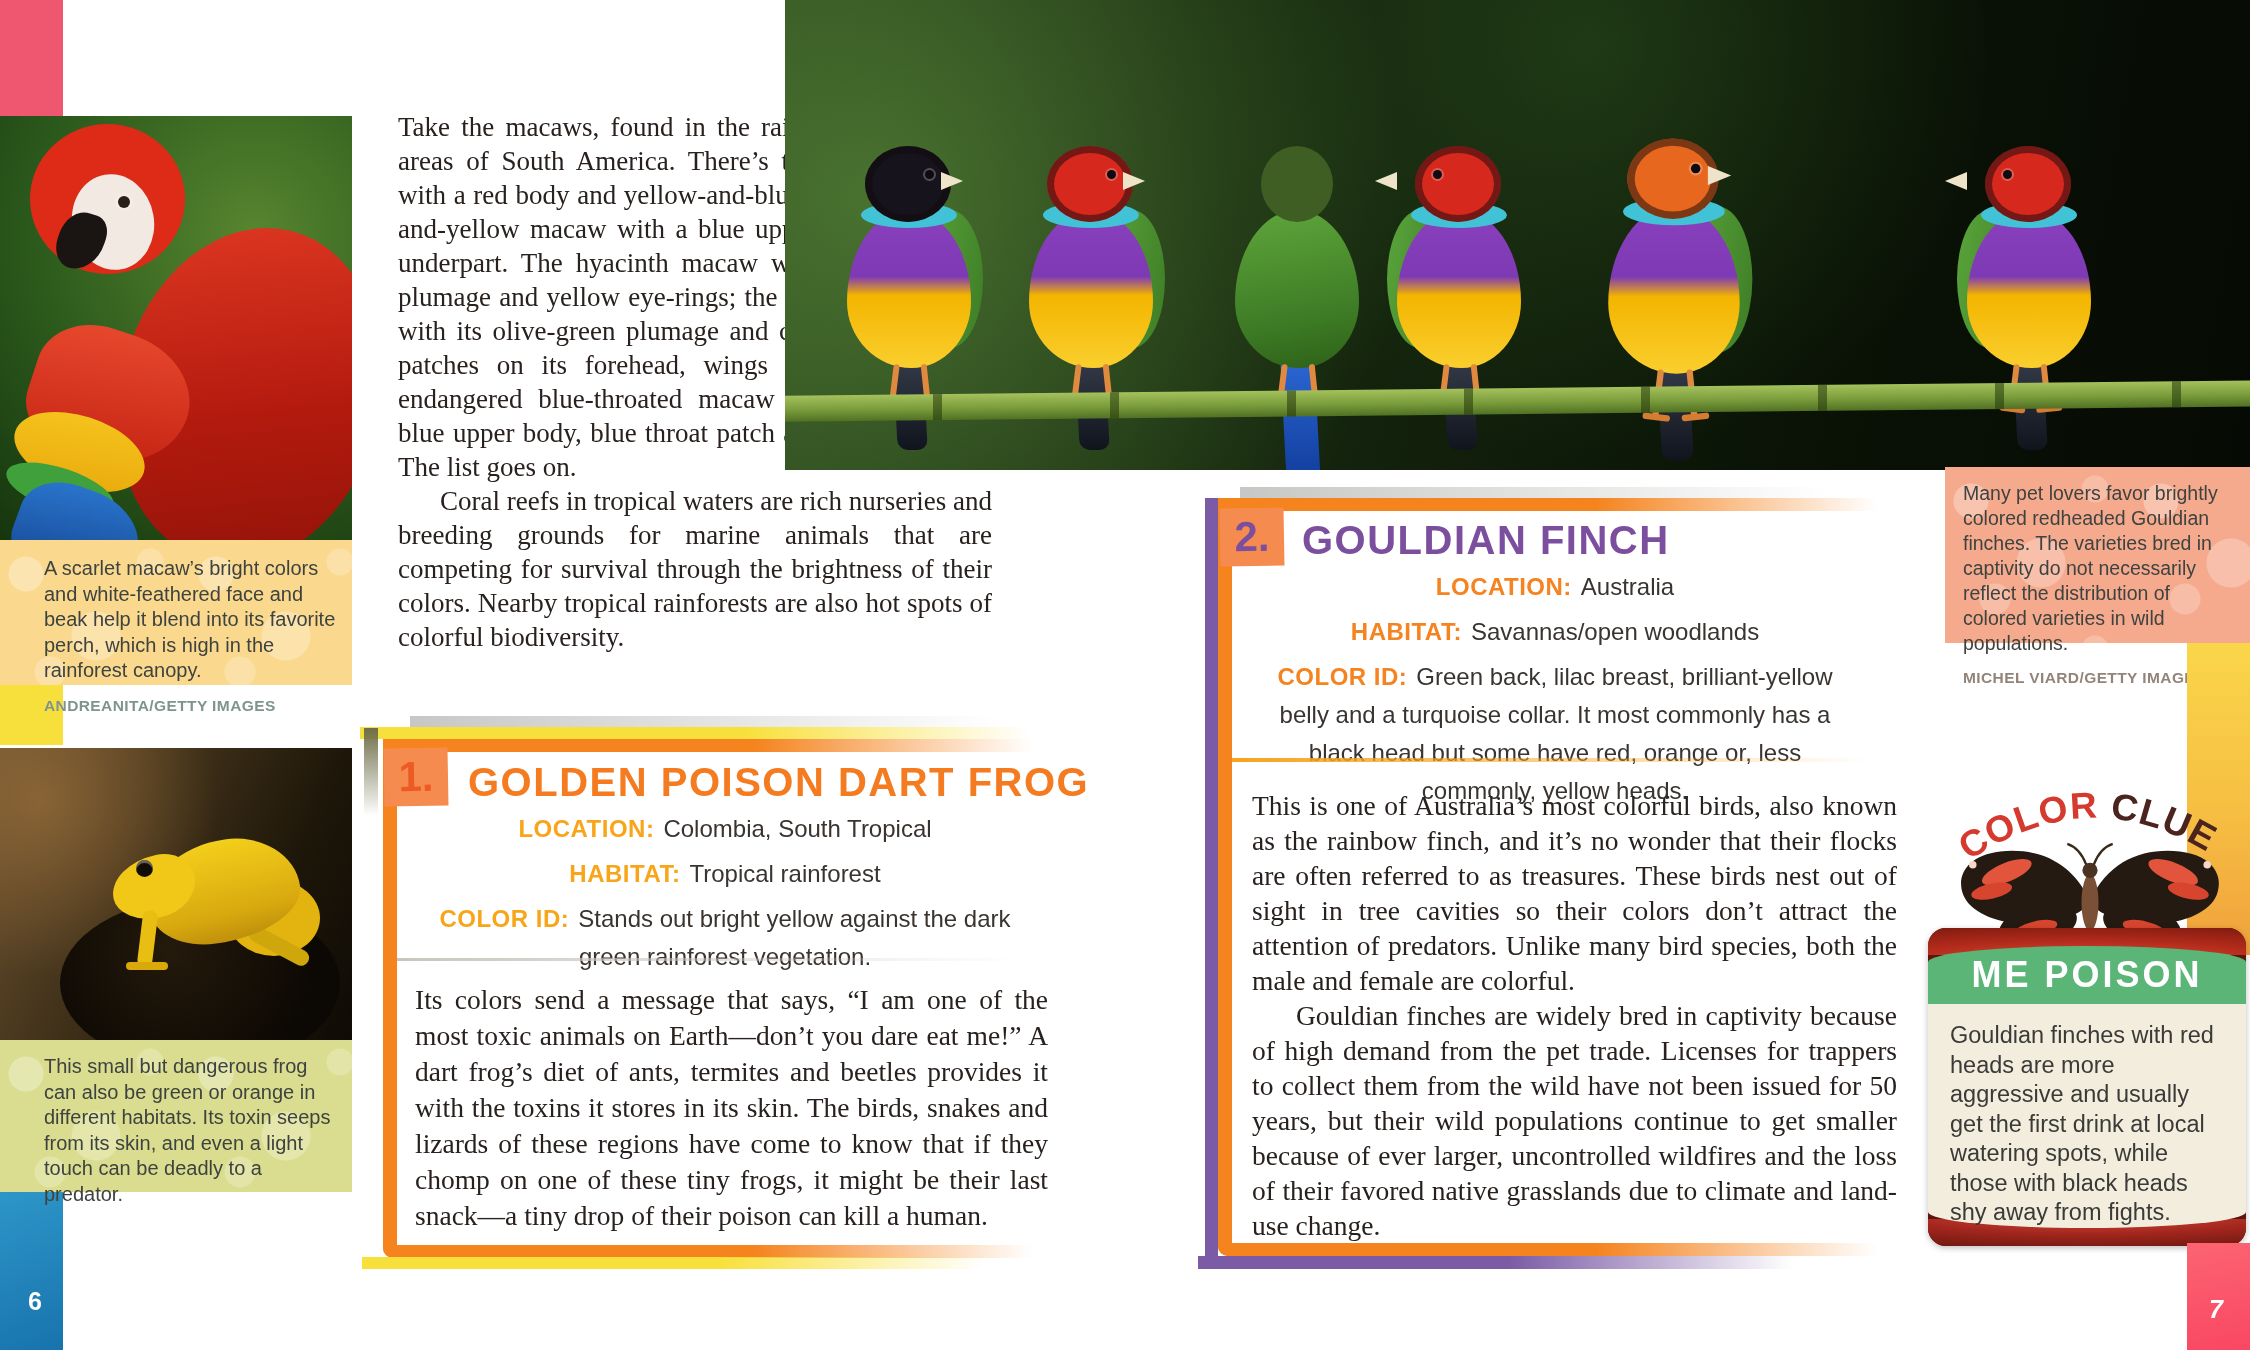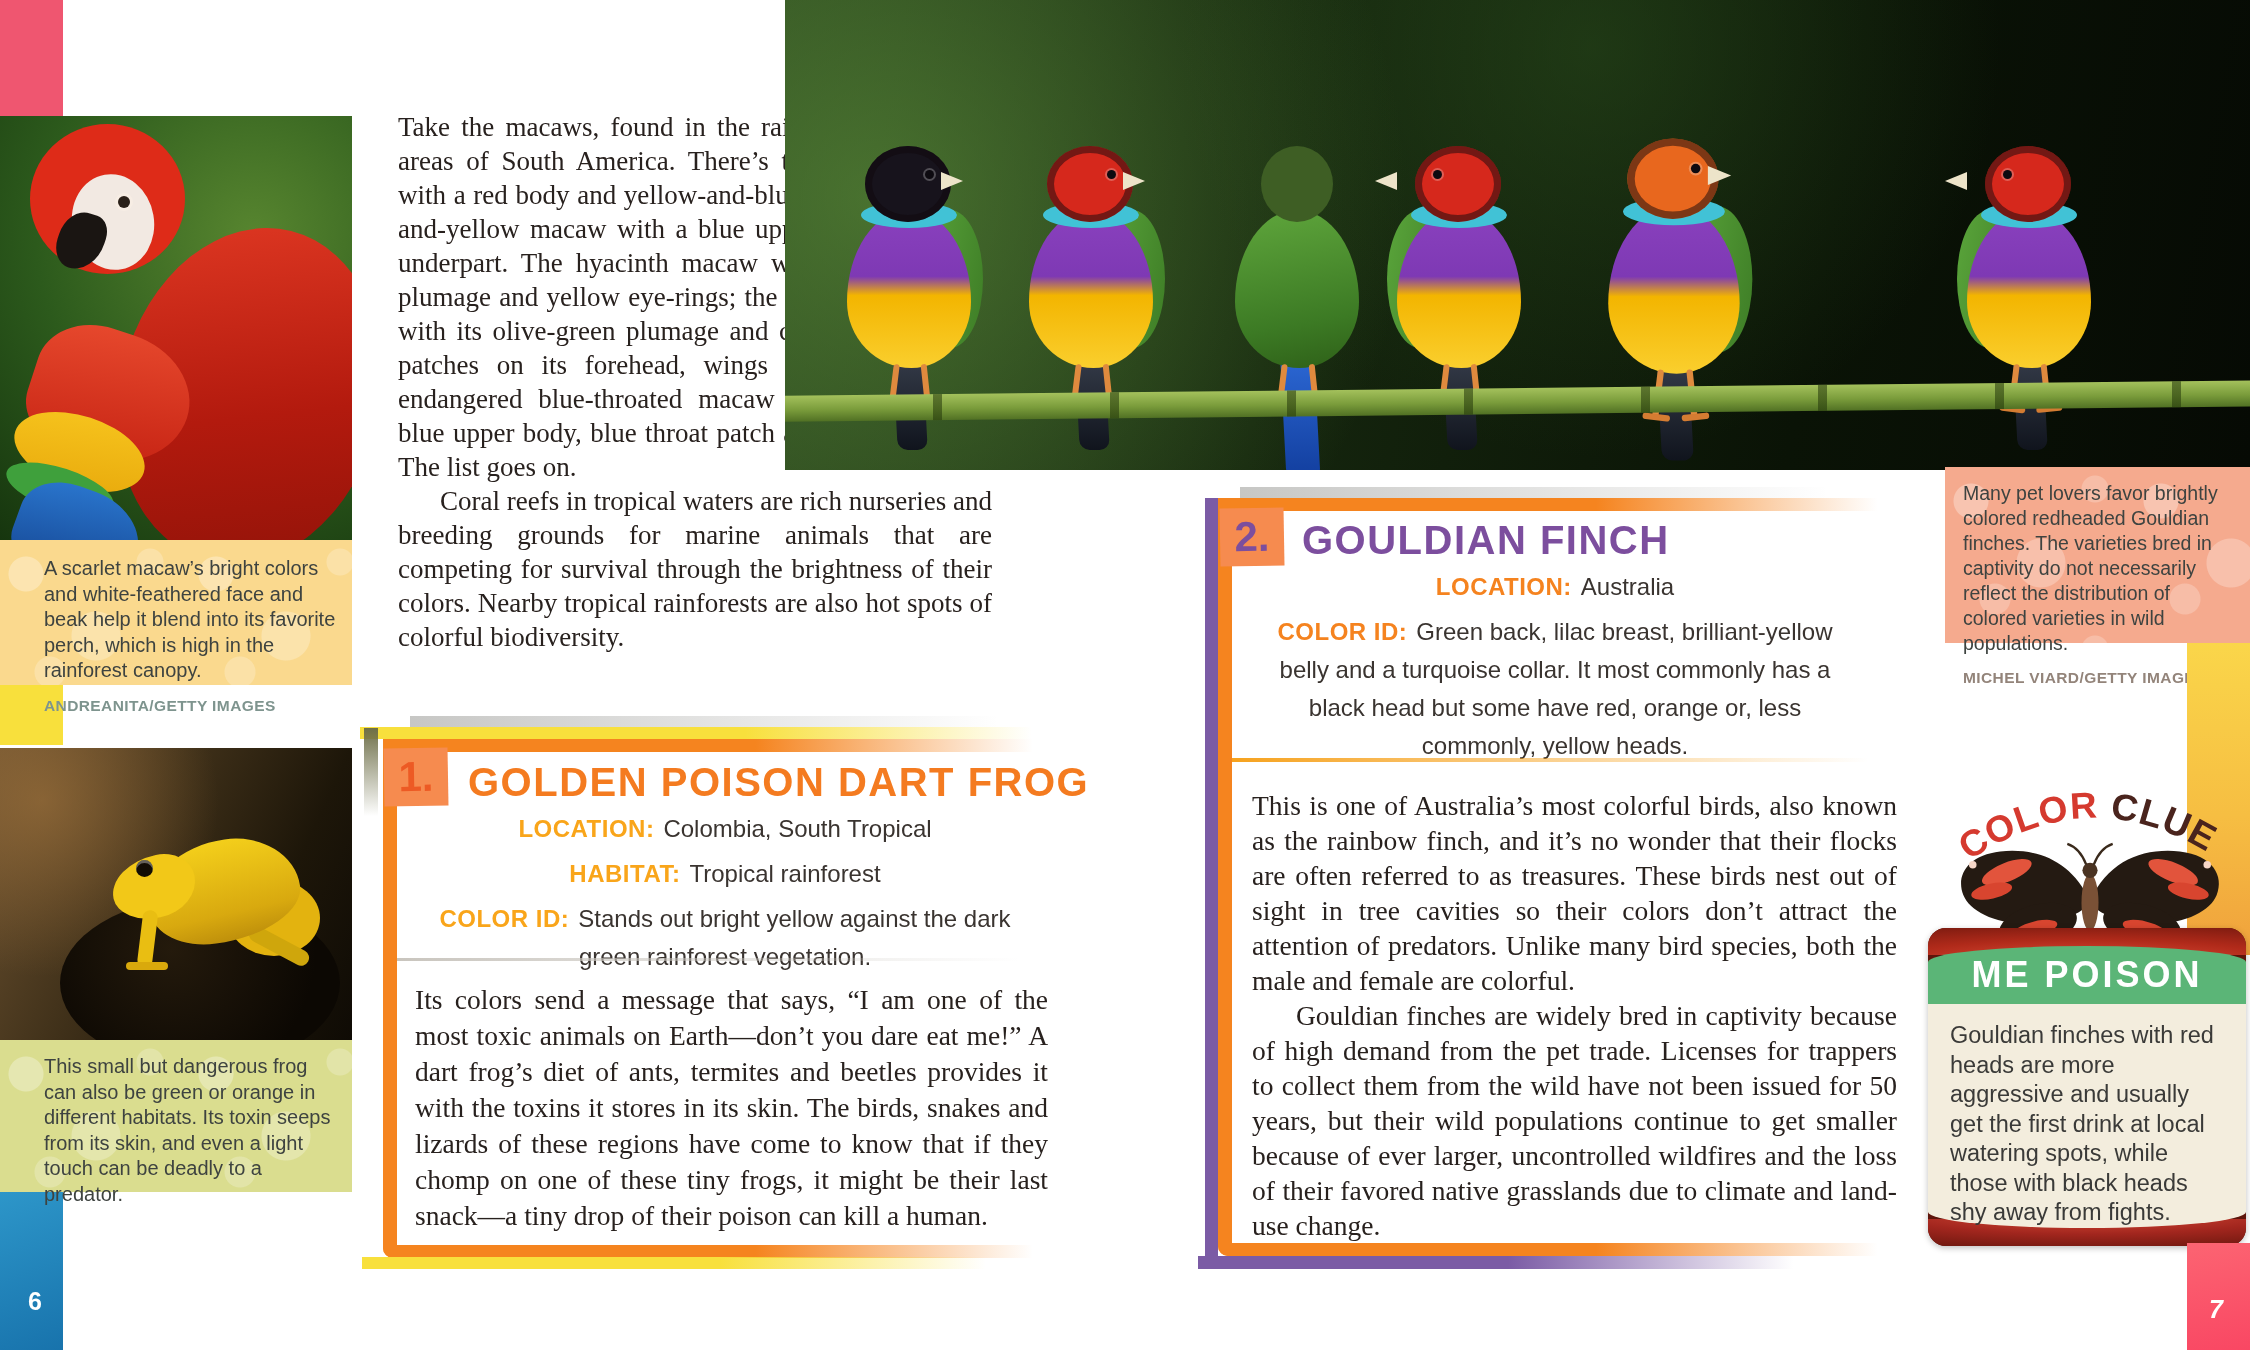--- a/index.html
+++ b/index.html
@@ -263,20 +263,21 @@
   <div class="abs hbar" style="left:1240px;top:487px;width:640px;height:11px;background:linear-gradient(to right,rgba(130,130,125,.45),rgba(130,130,125,0) 92%);"></div>
   <div class="abs" style="left:1205px;top:498px;width:13px;height:770px;background:#7B5BA5;"></div>
   <div class="abs" style="left:1218px;top:498px;width:14px;height:758px;background:#F5841F;border-radius:0 0 0 10px;"></div>
   <div class="abs hbar" style="left:1218px;top:498px;width:687px;background:linear-gradient(to right,#F5841F 0%,#F5841F 55%,rgba(245,132,31,0) 96%);"></div>
   <div class="abs num-box" style="left:1220px;top:508px;color:#7C4E9E;">
     <span>2.</span>
   </div>
   <div class="abs sec-title" style="left:1302px;top:518px;color:#7C4E9E;">GOULDIAN FINCH</div>
   <div class="abs facts s2" style="left:1250px;top:568px;width:610px;">
     <div class="fact"><span class="flabel">LOCATION:</span><span class="fval">Australia</span></div>
+    <div class="fact"><span class="flabel">HABITAT:</span><span class="fval">Savannas/open woodlands</span></div>
     <div class="fact"><span class="flabel">COLOR ID:</span><span class="fval">Green back, lilac breast, brilliant-yellow belly and a turquoise collar. It most commonly has a black head but some have red, orange or, less commonly, yellow heads.</span></div>
   </div>
   <div class="abs" style="left:1232px;top:758px;width:670px;height:4px;background:linear-gradient(to right,#F6A21E,rgba(246,162,30,0) 95%);"></div>
   <div class="abs serif cardbody" style="left:1252px;top:788px;width:645px;line-height:35px;">
     <p>This is one of Australia’s most colorful birds, also known as the rainbow finch, and it’s no wonder that their flocks are often referred to as treasures. These birds nest out of sight in tree cavities so their colors don’t attract the attention of predators. Unlike many bird species, both the male and female are colorful.</p>
     <p>Gouldian finches are widely bred in captivity because of high demand from the pet trade. Licenses for trappers to collect them from the wild have not been issued for 50 years, but their wild populations continue to get smaller because of ever larger, uncontrolled wildfires and the loss of their favored native grasslands due to climate and land-use change.</p>
   </div>
   <div class="abs hbar" style="left:1218px;top:1243px;width:687px;background:linear-gradient(to right,#F5841F 0%,#F5841F 55%,rgba(245,132,31,0) 96%);border-radius:0 0 0 10px;"></div>
   <div class="abs hbar" style="left:1198px;top:1256px;width:620px;background:linear-gradient(to right,#7B5BA5 0%,#7B5BA5 50%,rgba(123,91,165,0) 96%);"></div>
 

